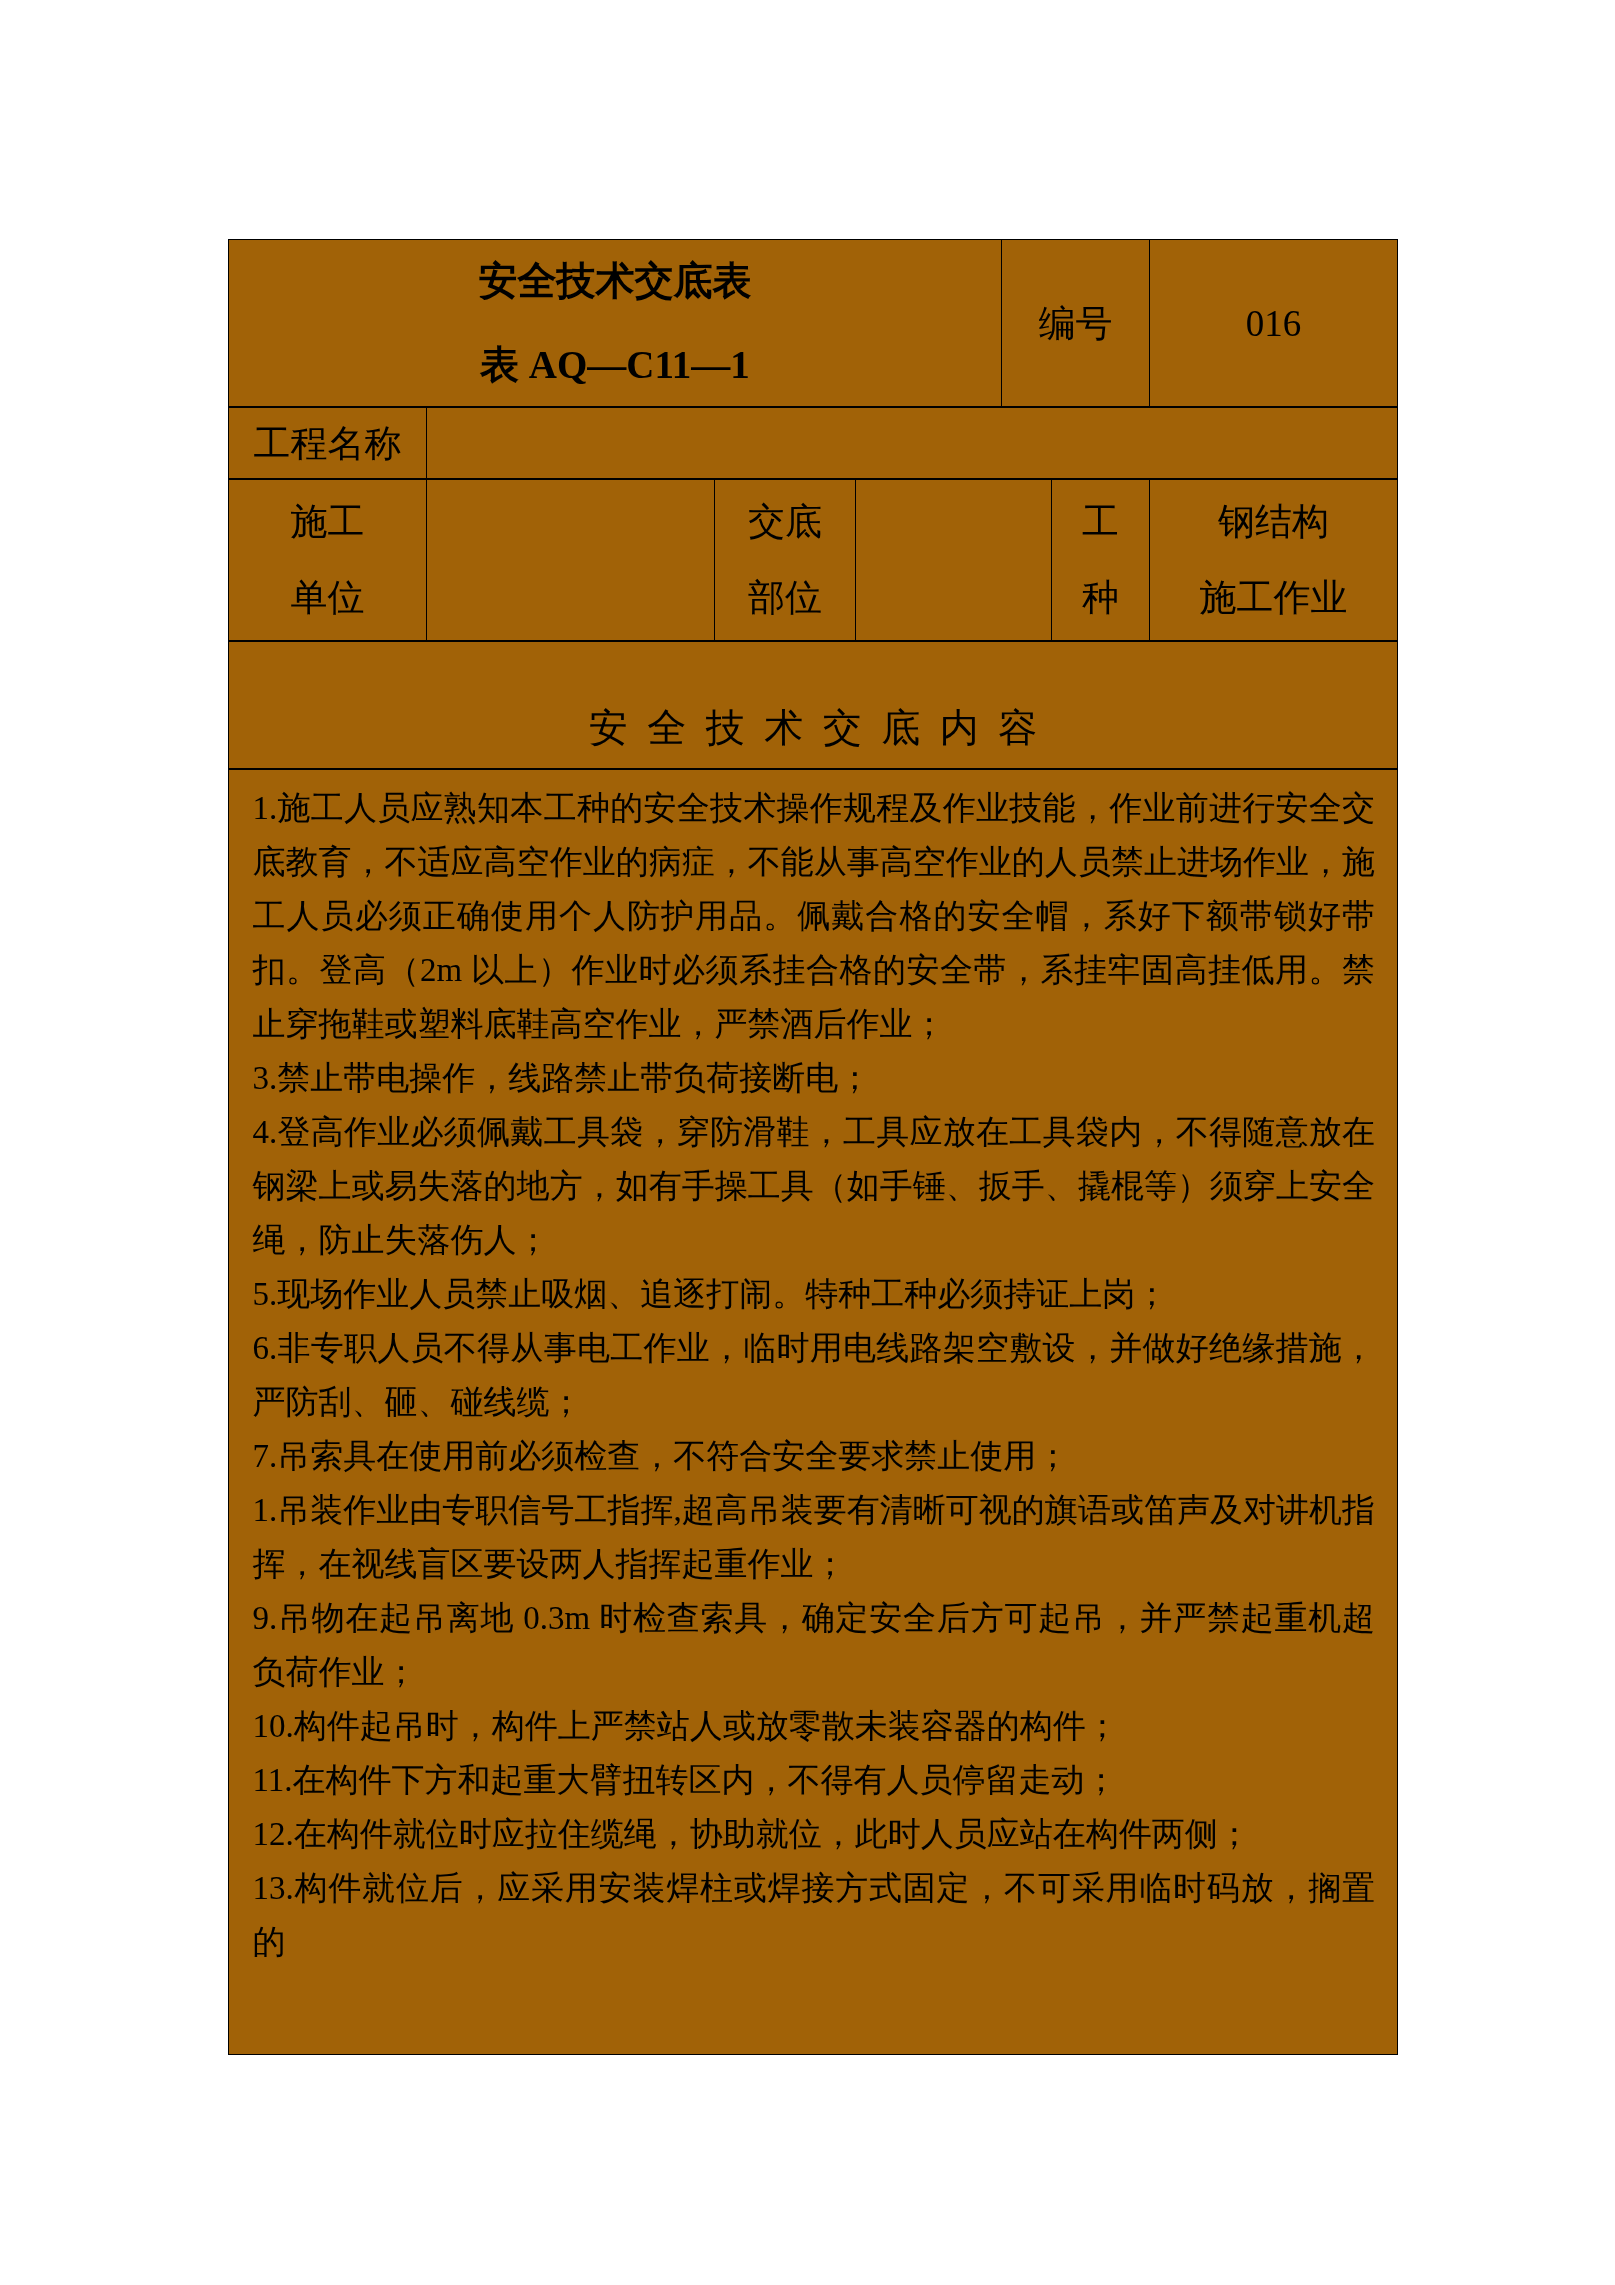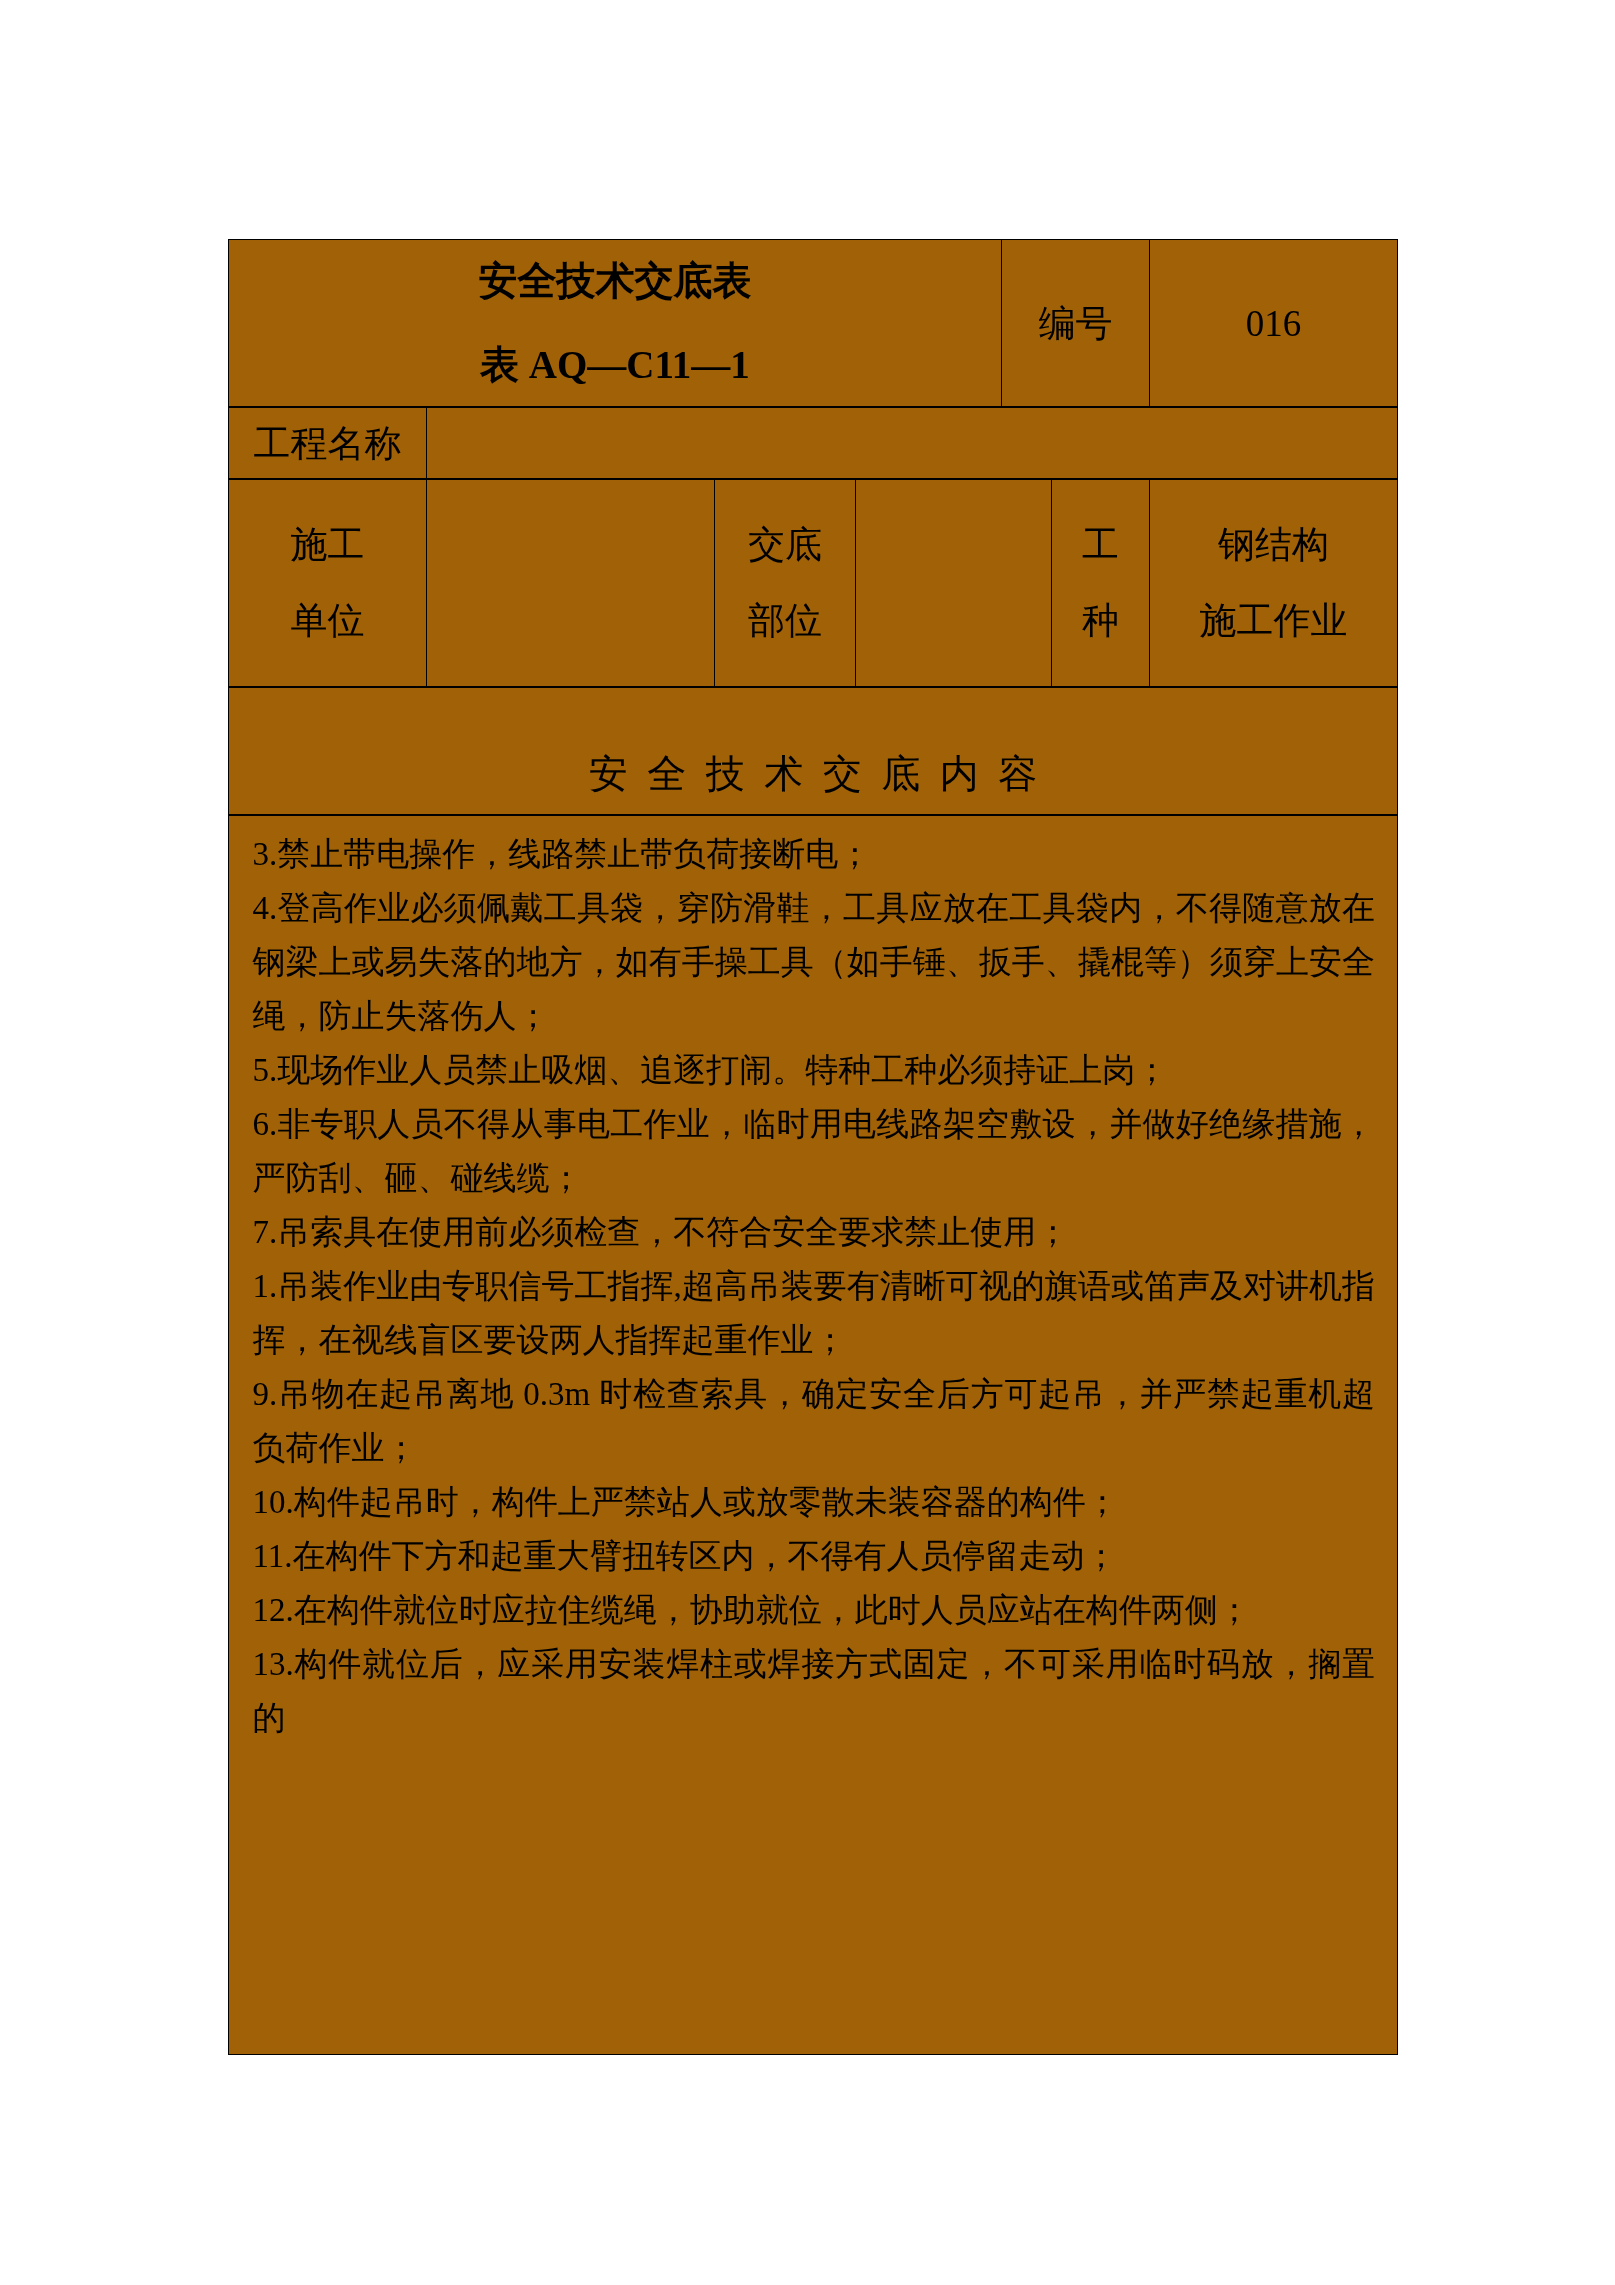--- a/index.html
+++ b/index.html
@@ -21,21 +21,21 @@
     background:#a16207;
   }
   .trow {
     display:flex; flex-direction:row;
     box-sizing:border-box;
     border-bottom:2.7px solid #000;
     flex:0 0 auto;
   }
   .trow.r1 { height:168px; }
   .trow.r2 { height:72px;  }
-  .trow.r3 { height:208px; }
+  .trow.r3 { height:162px; }
   .trow.r4 { height:84px;margin-top:44px;  }
   .trow.r5 { flex:1 1 auto; border-bottom:none; }
   .cell {
     box-sizing:border-box;
     border-right:1.8px solid #000;
     display:flex; flex-direction:column;
     align-items:center; justify-content:center;
     text-align:center;
     overflow:hidden;
   }
@@ -130,20 +130,21 @@
     </div>
 
     <div class="trow r4">
       <div class="cell grow last">
         <span class="content-header-text">安全技术交底内容</span>
       </div>
     </div>
 
     <div class="trow r5">
       <div class="content-cell last">
+        <p>1.施工人员应熟知本工种的安全技术操作规程及作业技能，作业前进行安全交底教育，不适应高空作业的病症，不能从事高空作业的人员禁止进场作业，施工人员必须正确使用个人防护用品。佩戴合格的安全帽，系好下额带锁好带扣。登高（2m 以上）作业时必须系挂合格的安全带，系挂牢固高挂低用。禁止穿拖鞋或塑料底鞋高空作业，严禁酒后作业；</p>
         <p>3.禁止带电操作，线路禁止带负荷接断电；</p>
         <p>4.登高作业必须佩戴工具袋，穿防滑鞋，工具应放在工具袋内，不得随意放在钢梁上或易失落的地方，如有手操工具（如手锤、扳手、撬棍等）须穿上安全绳，防止失落伤人；</p>
         <p>5.现场作业人员禁止吸烟、追逐打闹。特种工种必须持证上岗；</p>
         <p>6.非专职人员不得从事电工作业，临时用电线路架空敷设，并做好绝缘措施，严防刮、砸、碰线缆；</p>
         <p>7.吊索具在使用前必须检查，不符合安全要求禁止使用；</p>
         <p>1.吊装作业由专职信号工指挥,超高吊装要有清晰可视的旗语或笛声及对讲机指挥，在视线盲区要设两人指挥起重作业；</p>
         <p>9.吊物在起吊离地 0.3m 时检查索具，确定安全后方可起吊，并严禁起重机超负荷作业；</p>
         <p>10.构件起吊时，构件上严禁站人或放零散未装容器的构件；</p>
         <p>11.在构件下方和起重大臂扭转区内，不得有人员停留走动；</p>
         <p>12.在构件就位时应拉住缆绳，协助就位，此时人员应站在构件两侧；</p>

